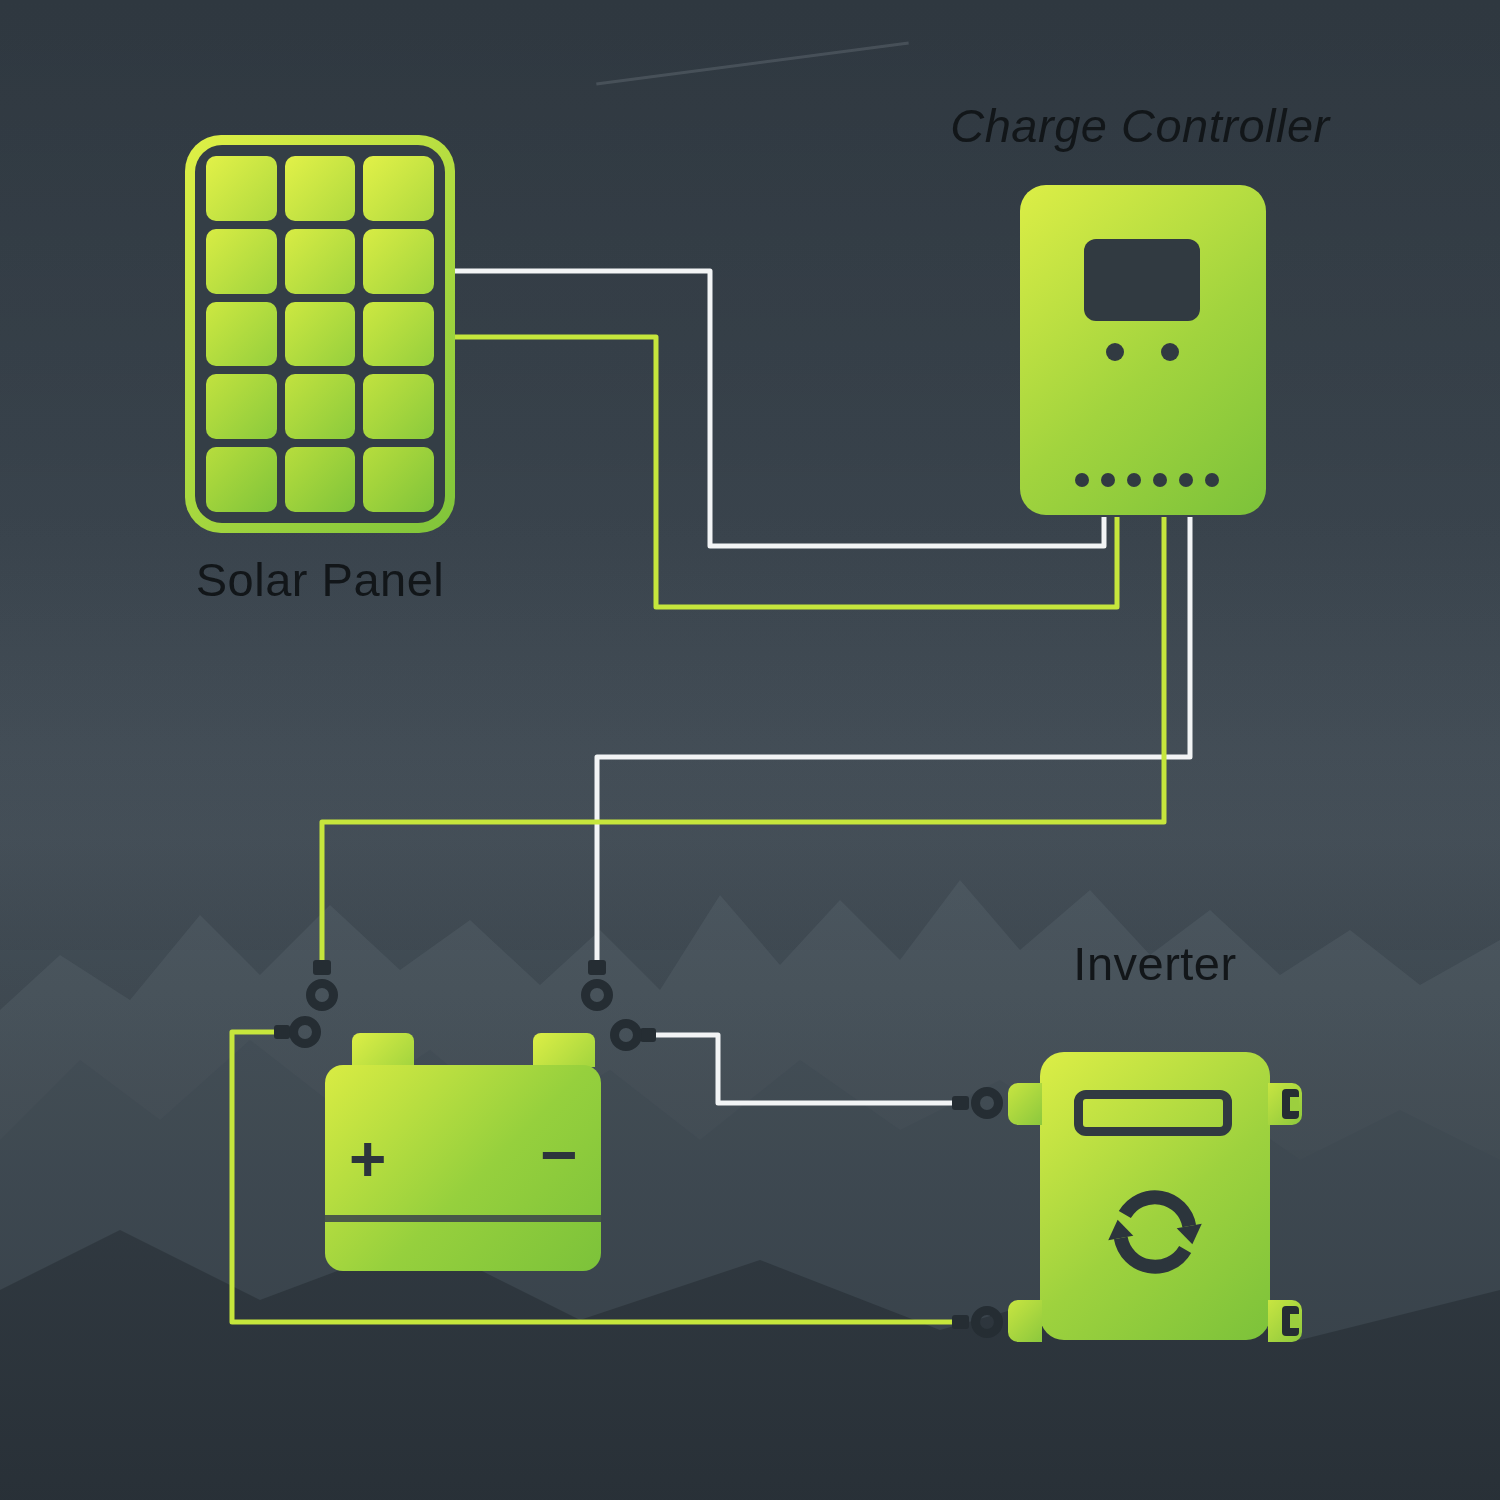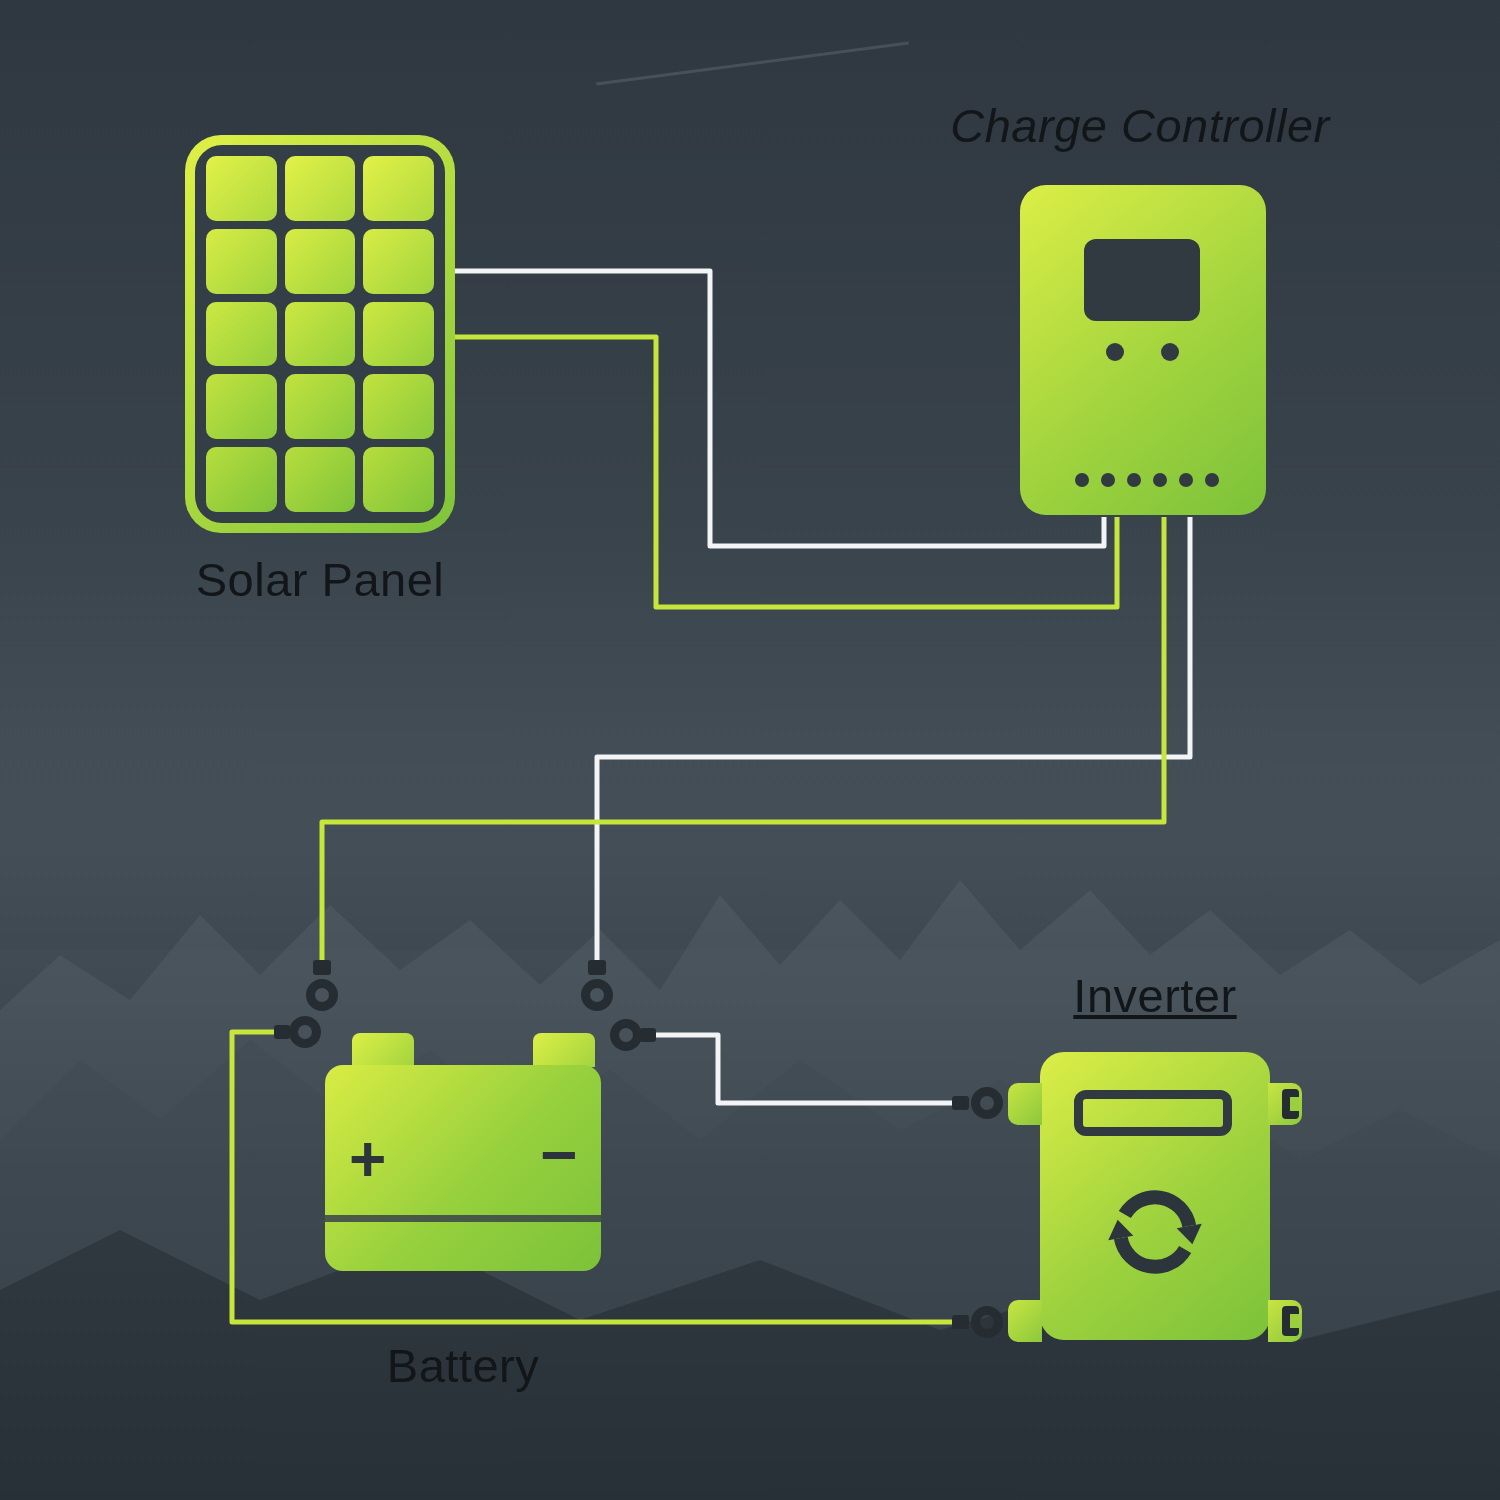--- a/index.html
+++ b/index.html
@@ -118,42 +118,41 @@
   </div>
   <div class="label" style="left:930px;top:98px;width:420px;font-style:italic;">Charge Controller</div>
 
   <div class="bat-terminal left"></div>
   <div class="bat-terminal right"></div>
   <div class="battery">
     <div class="bat-seam"></div>
     <div class="bat-sign plus">+</div>
     <div class="bat-sign minus">−</div>
   </div>
-  <div class="label" style="left:325px;top:1338px;width:276px;">Battery</div>
 
   <div class="inverter">
     <div class="flange lt"></div>
     <div class="flange lb"></div>
     <div class="flange rt">
       <div class="bracket"></div>
       <div class="bracket-notch"></div>
     </div>
     <div class="flange rb">
       <div class="bracket"></div>
       <div class="bracket-notch"></div>
     </div>
     <div class="inv-slot"></div>
     <svg class="inv-icon" viewBox="0 0 100 100">
       <path d="M24,35 A30,30 0 0 1 79.5,44.8" fill="none" stroke="#2c353c" stroke-width="12"></path>
       <polygon points="82.2,60.5 90.3,42.9 68.7,46.7" fill="#2c353c"></polygon>
       <path d="M76,65 A30,30 0 0 1 20.5,55.2" fill="none" stroke="#2c353c" stroke-width="12"></path>
       <polygon points="17.8,39.5 9.7,57.1 31.3,53.3" fill="#2c353c"></polygon>
     </svg>
   </div>
-  <div class="label" style="left:1040px;top:968px;width:230px;text-decoration:underline;">Inverter</div>
+  <div class="label" style="left:1040px;top:936px;width:230px;">Inverter</div>
 
   <svg class="wires" viewBox="0 0 1500 1500">
     <g fill="none" stroke-linejoin="round" stroke-linecap="butt">
       <polyline points="455,271 710,271 710,546 1104,546 1104,517" stroke="#f2f4f5" stroke-width="5"></polyline>
       <polyline points="455,337 656,337 656,607 1117,607 1117,517" stroke="#c6e63c" stroke-width="5"></polyline>
       <polyline points="1190,517 1190,757 597,757 597,962" stroke="#f2f4f5" stroke-width="5"></polyline>
       <polyline points="1164,517 1164,822 322,822 322,962" stroke="#c6e63c" stroke-width="5"></polyline>
       <polyline points="650,1035 718,1035 718,1103 956,1103" stroke="#f2f4f5" stroke-width="5"></polyline>
       <polyline points="282,1032 232,1032 232,1322 956,1322" stroke="#c6e63c" stroke-width="5"></polyline>
     </g>

